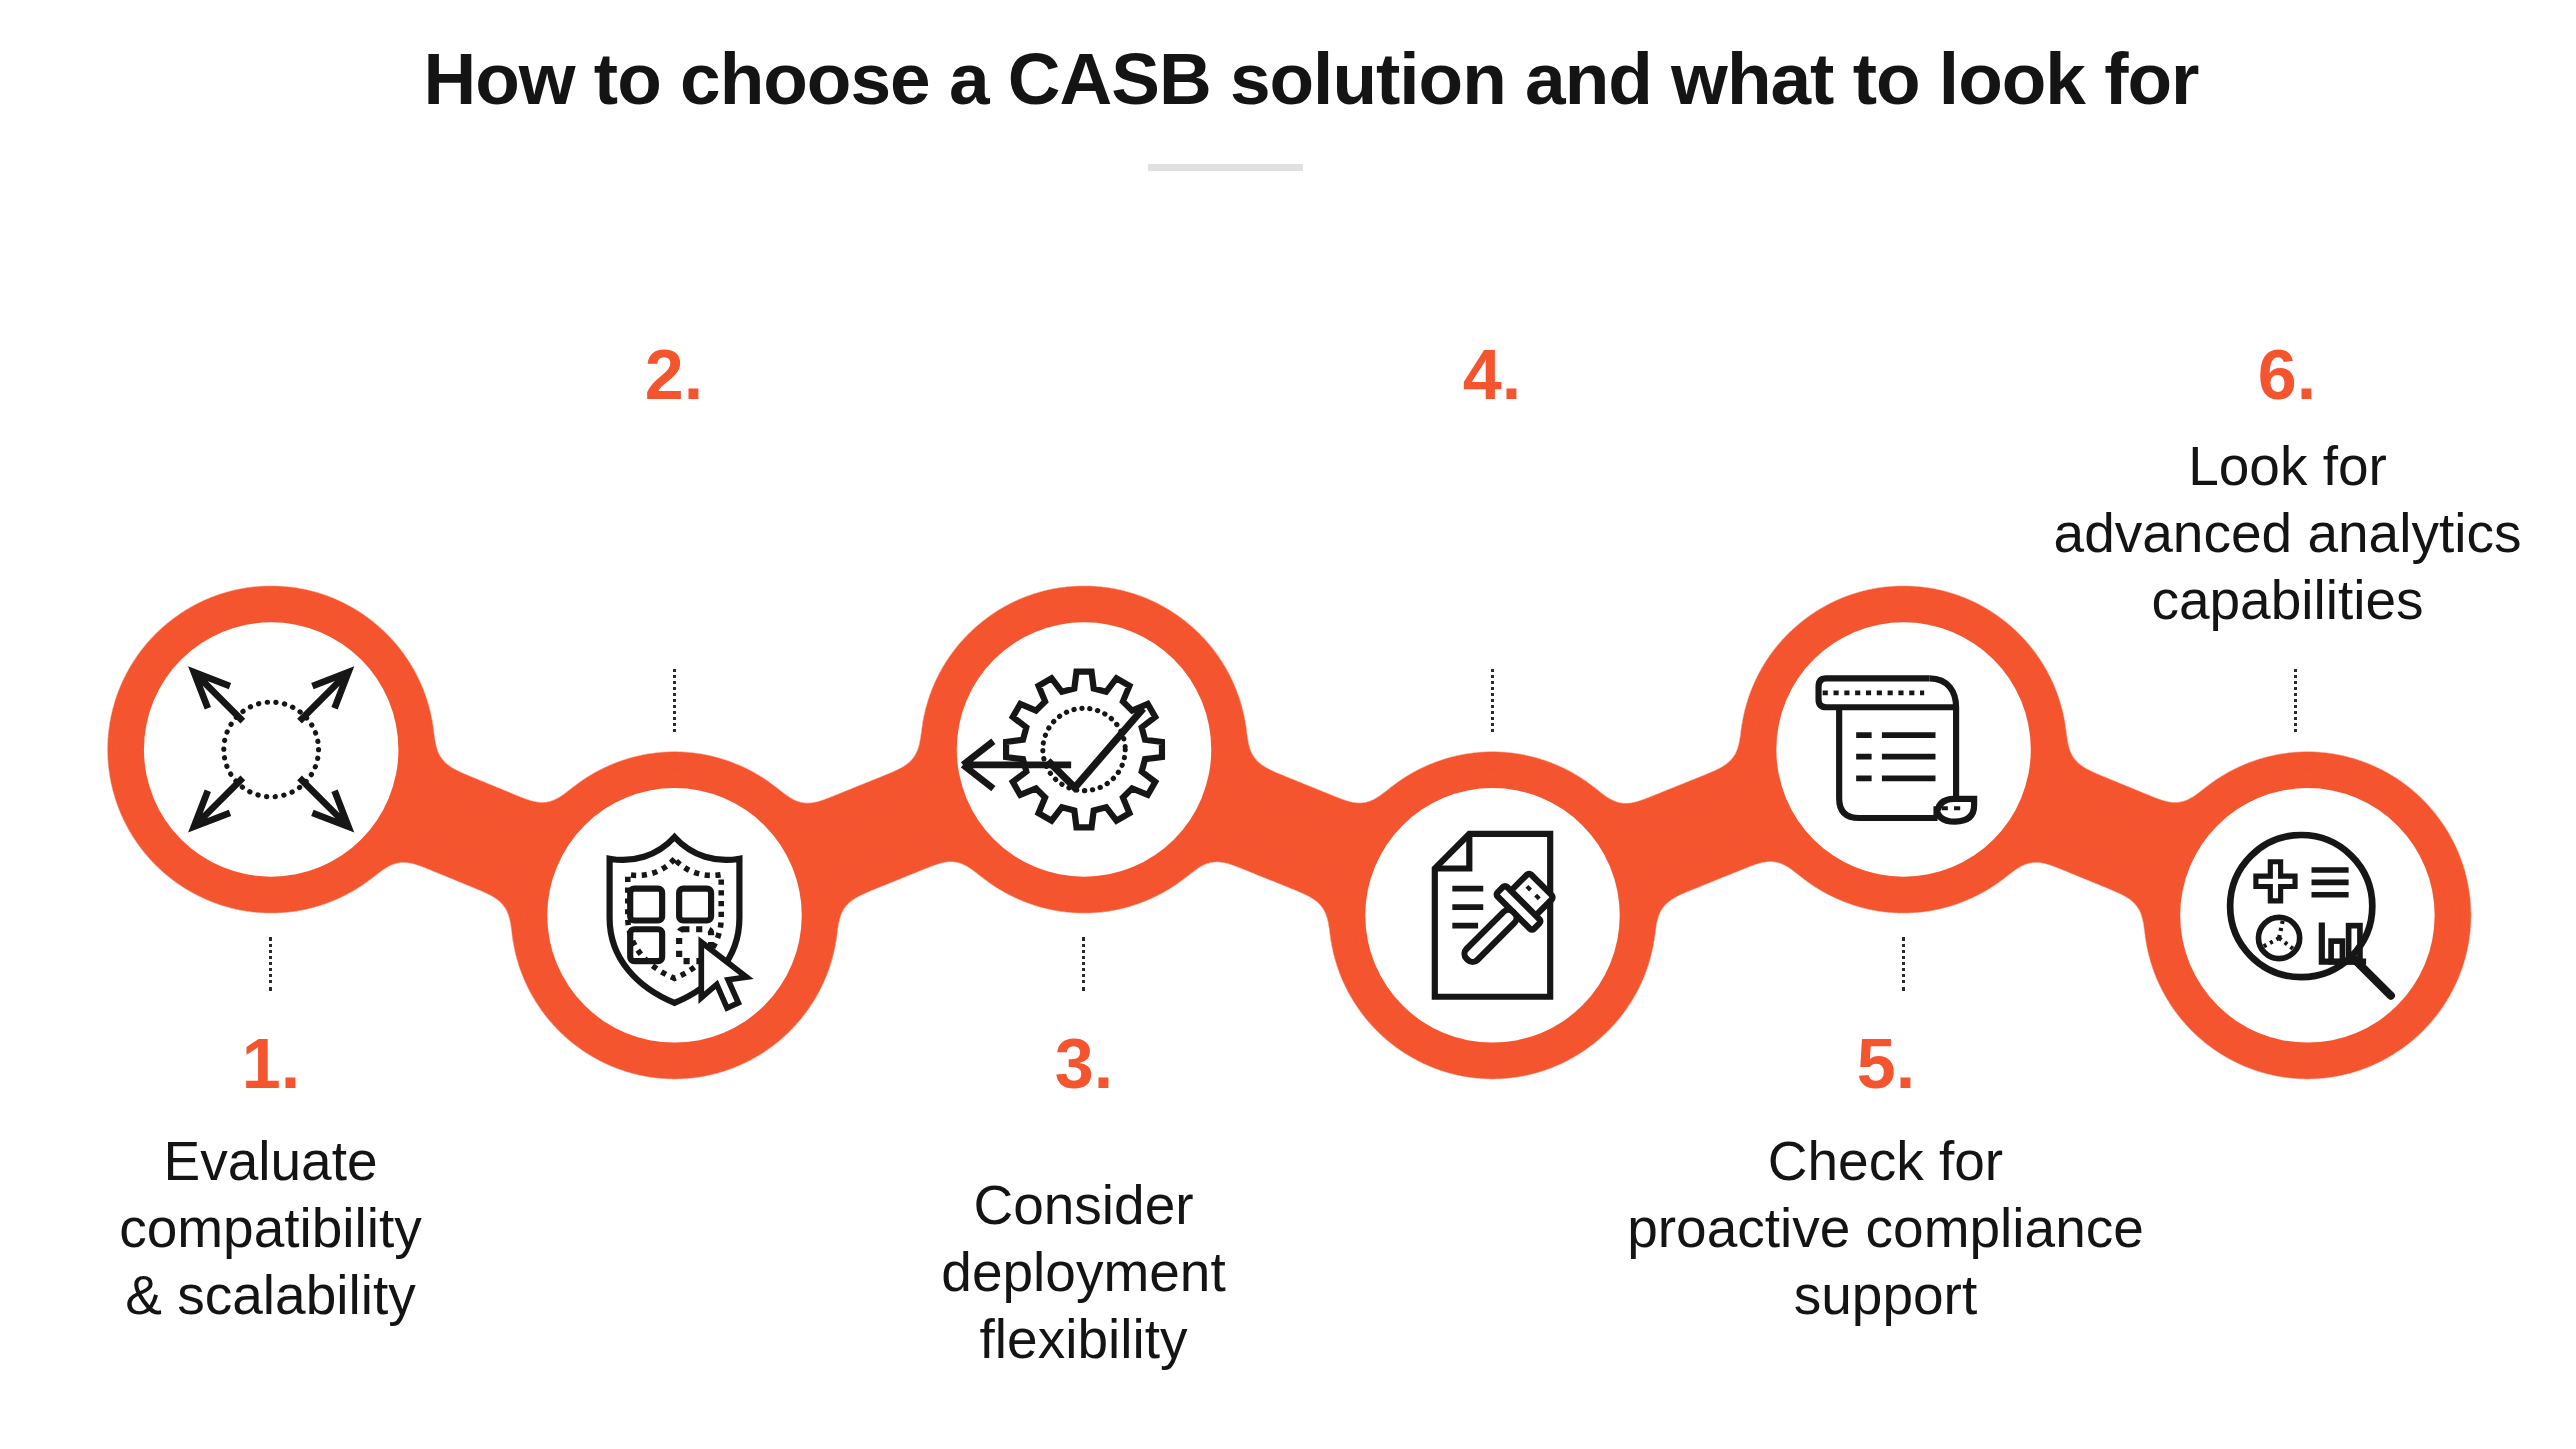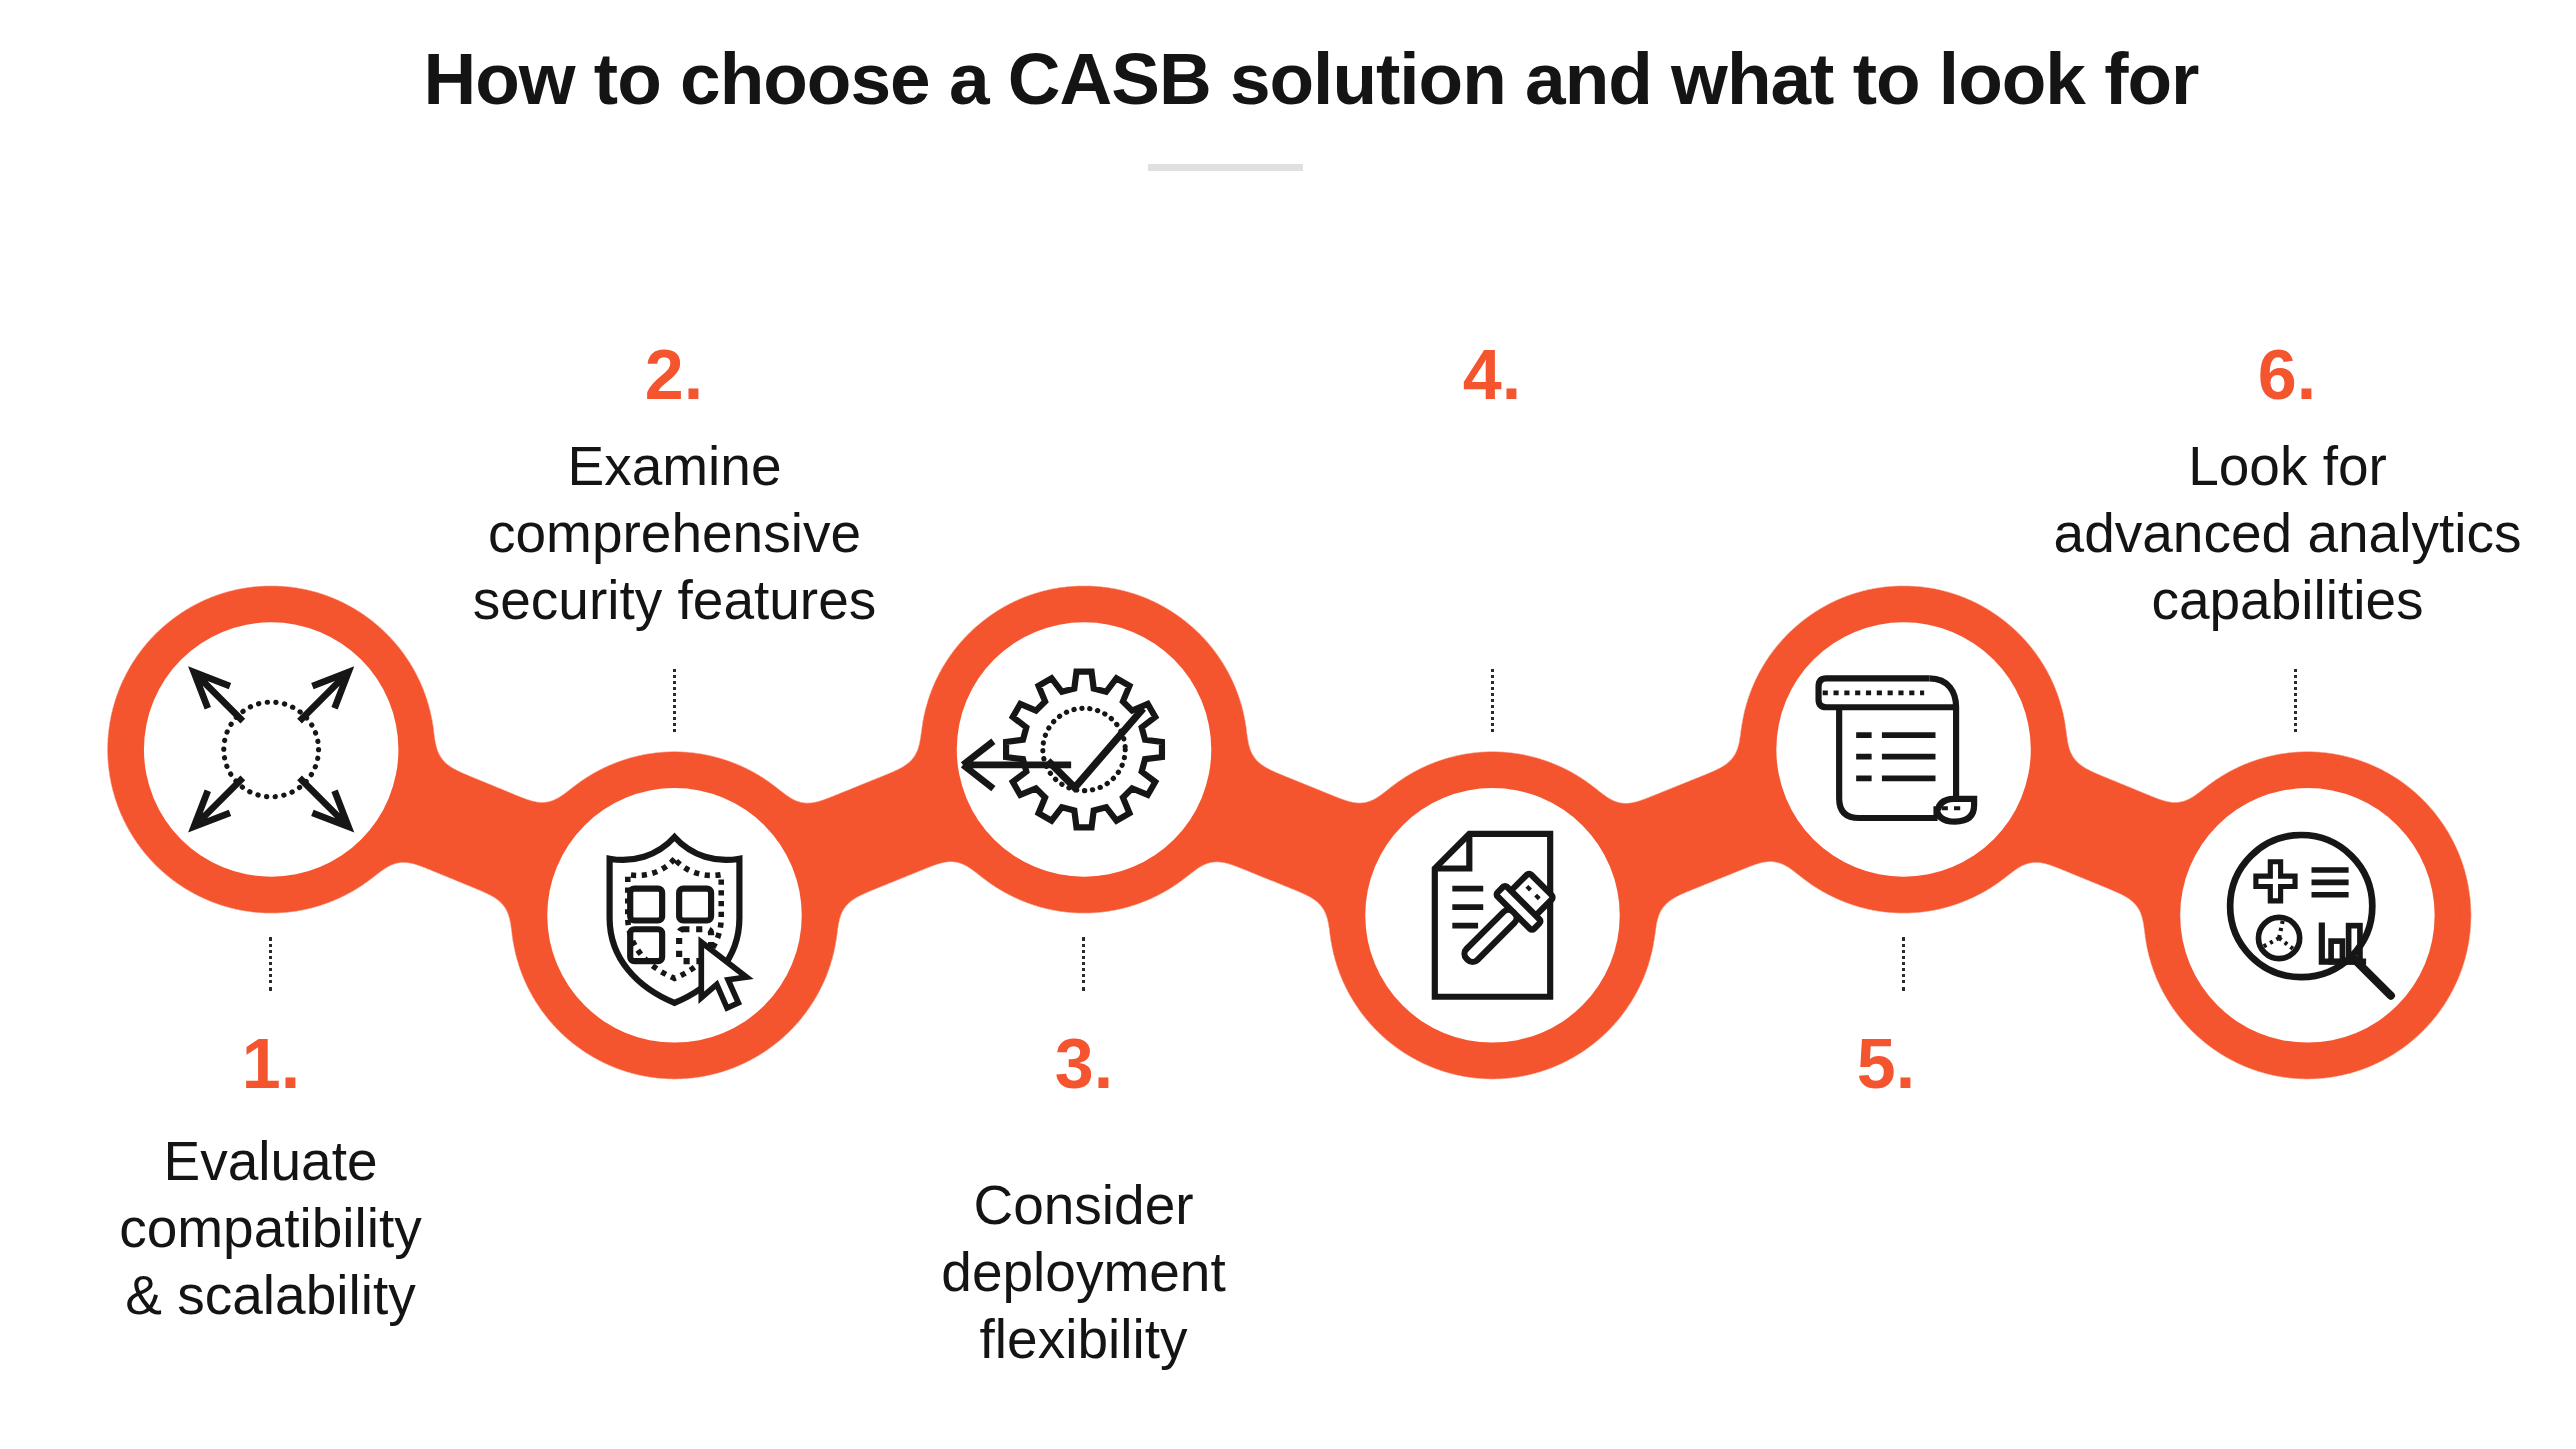--- a/index.html
+++ b/index.html
@@ -137,35 +137,35 @@
     </g>
   </svg>
 
   <div class="step-num num-1">1.</div>
   <div class="step-label lbl-1">Evaluate
 compatibility
 &amp; scalability</div>
   <div class="dots dot-1"></div>
 
   <div class="step-num num-2">2.</div>
-  <div class="step-label lbl-2">Examine
-comprehensive
-security features</div>
   <div class="dots dot-2"></div>
 
   <div class="step-num num-3">3.</div>
   <div class="step-label lbl-3">Consider
 deployment
 flexibility</div>
   <div class="dots dot-3"></div>
 
   <div class="step-num num-4">4.</div>
   <div class="dots dot-4"></div>
 
   <div class="step-num num-5">5.</div>
+  <div class="step-label lbl-5">Check for
+proactive compliance
+support</div>
   <div class="dots dot-5"></div>
 
   <div class="step-num num-6">6.</div>
   <div class="step-label lbl-6">Look for
 advanced analytics
 capabilities</div>
   <div class="dots dot-6"></div>
 
 </div>
 

